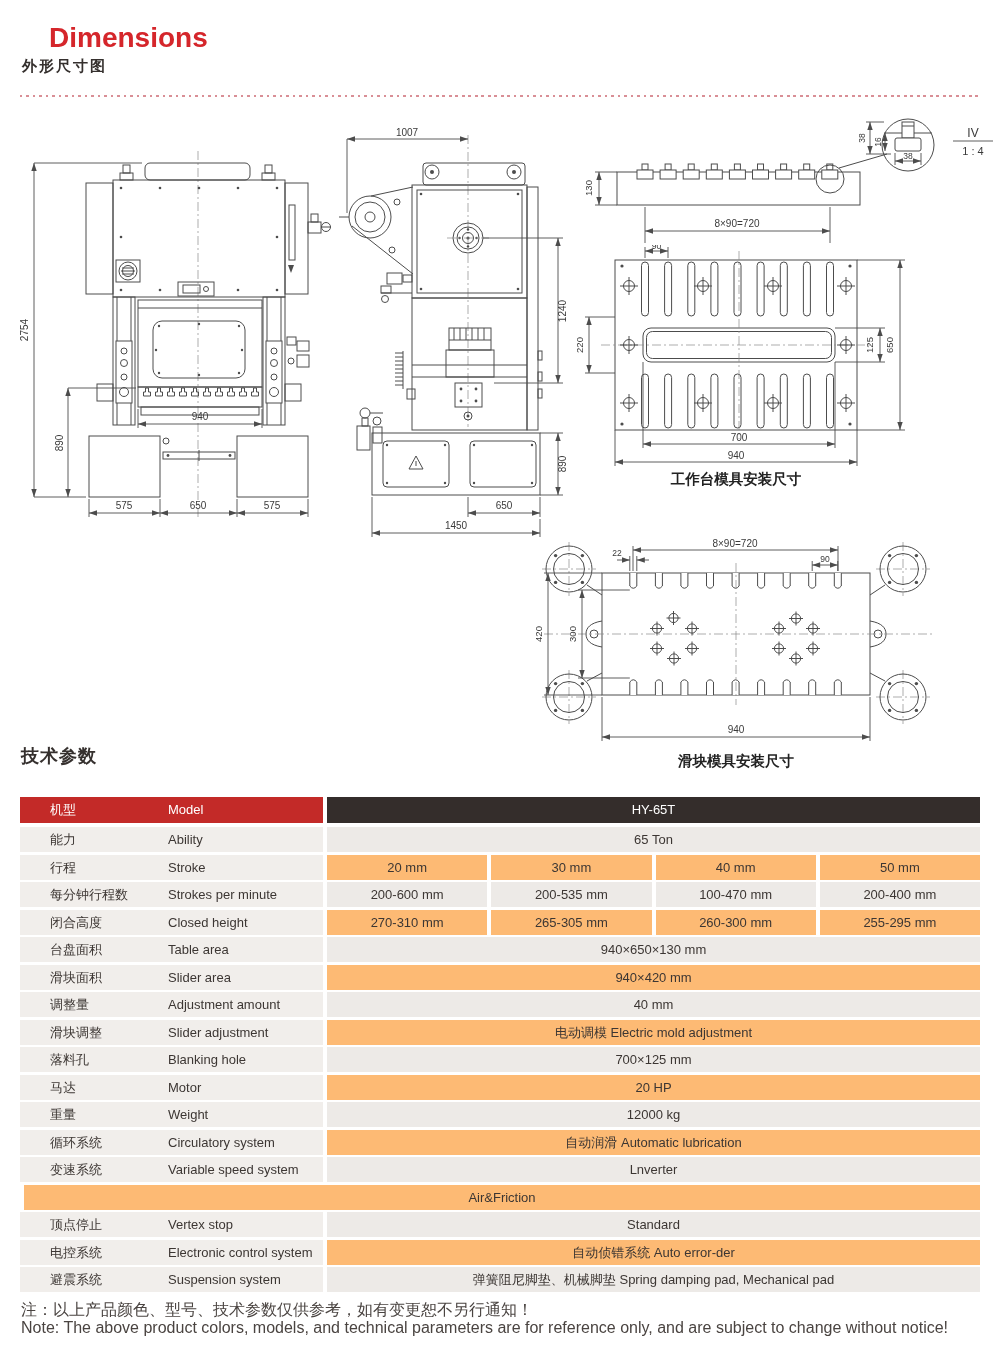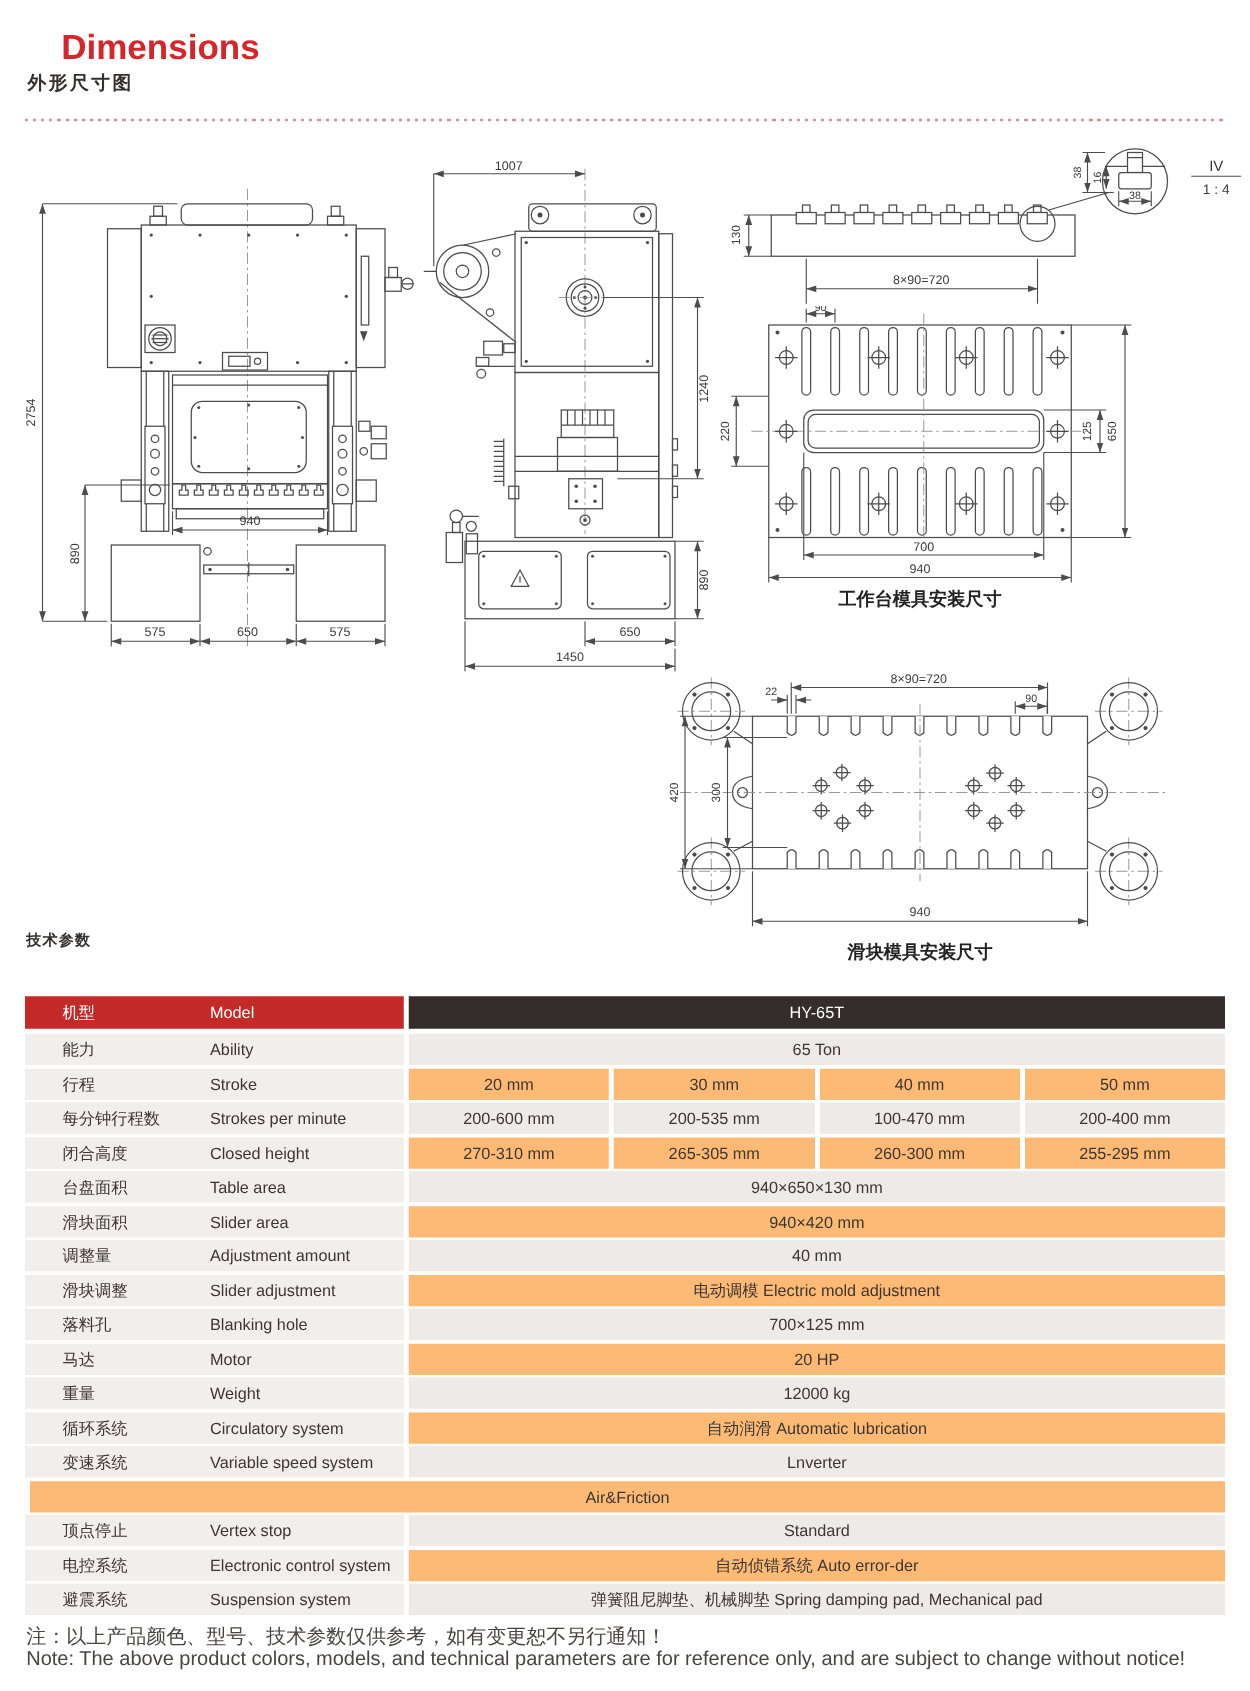--- a/index.html
+++ b/index.html
@@ -2,21 +2,21 @@
 <html><head>
 <meta charset="utf-8">
 <style>
   html,body { margin:0; padding:0; }
   body { width:1000px; height:1353px; position:relative; background:#ffffff;
          font-family:"Liberation Sans","DejaVu Sans",sans-serif; }
   .h-en { position:absolute; left:21px; top:22px; font-size:28px; font-weight:bold; color:#d5262b;margin-left:28px; }
   .h-cn { position:absolute; left:22px; top:57px; font-size:15px; font-weight:bold; color:#35302e; letter-spacing:2px; }
   .dotline { position:absolute; left:20px; top:95px; width:960px; height:2px;
              background:repeating-linear-gradient(90deg,#d98f96 0 2.5px,transparent 2.5px 6.5px); }
-  .h2 { position:absolute; left:21px; top:744px; font-size:12px; font-weight:bold; color:#35302e; letter-spacing:1px; }
+  .h2 { position:absolute; left:21px; top:744px; font-size:18px; font-weight:bold; color:#35302e; letter-spacing:1px; }
 
   .draw { position:absolute; }
   g.s, g.s * { stroke:#4c4c4c; fill:none; stroke-width:1; }
   .sf { fill:#ffffff !important; }
   .dot { fill:#4c4c4c !important; stroke:none !important; }
   .d { stroke:#4c4c4c; stroke-width:0.9; fill:none; }
   .cl { stroke:#8a8a8a !important; stroke-width:0.7 !important; stroke-dasharray:9 3 2 3; fill:none; }
   svg text { stroke:none; fill:#3a3a3a; font-family:"Liberation Sans","DejaVu Sans",sans-serif;
              font-size:10px; text-anchor:middle; }
   svg text.cap { font-size:14.5px; font-weight:bold; fill:#222; }

